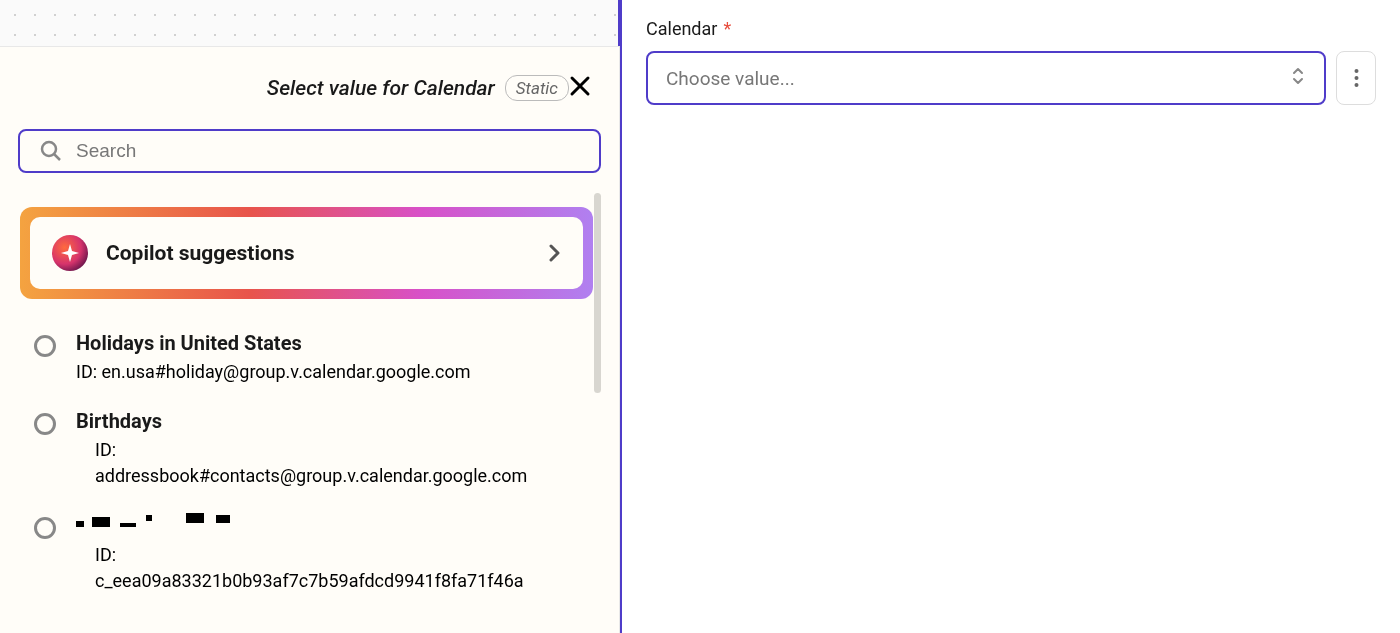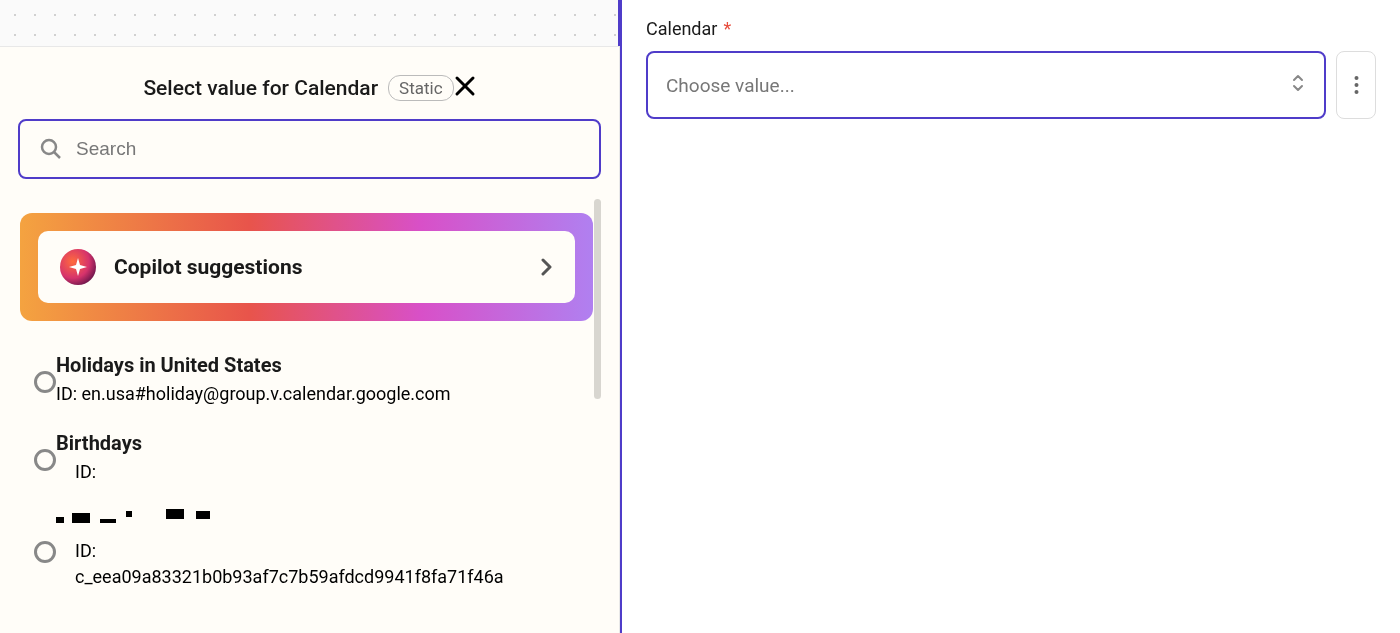--- a/index.html
+++ b/index.html
@@ -37,21 +37,21 @@
       color: #1a1a1a;
       margin-bottom: 12px;
       display: flex;
       align-items: flex-start;
       gap: 6px;
     }
     .required-star { color: #e74c3c; }
     .dropdown-row { display: flex; gap: 10px; align-items: stretch; }
     .dropdown {
       flex: 1;
-      height: 68px;
+      height: 54px;
       border: 2px solid #4f3cc9;
       border-radius: 8px;
       display: flex;
       align-items: center;
       justify-content: space-between;
       padding: 0 18px;
       background: #fff;
       cursor: pointer;
     }
     .dropdown-placeholder { color: #777; font-size: 19px; }
@@ -75,38 +75,39 @@
       bottom: 0;
       background: #fffdf8;
       border-top: 1px solid #e8e8e8;
       border-right: 1px solid #e8e8e8;
       padding: 28px 18px 18px 18px;
       display: flex;
       flex-direction: column;
     }
     .panel-header {
       display: flex;
-      justify-content: center;
-      align-items: center;
-      padding: 0 10px 18px 10px;
+      justify-content: flex-end;
+      align-items: center;
+      padding: 0 10px 28px 10px;
+      font-style: italic;
     }
     .panel-title-row { display: flex; align-items: center; gap: 10px; }
     .panel-title { font-size: 21px; font-weight: 500; color: #1a1a1a; }
     .static-badge {
       font-size: 17px;
       color: #666;
       border: 1px solid #bbb;
       border-radius: 12px;
       padding: 2px 10px;
       font-weight: 400;
     }
     .close-btn { cursor: pointer; color: #000; }
     .search-box {
       margin: 0 0 16px 0;
-      height: 60px;
+      height: 44px;
       border: 2px solid #4f3cc9;
       border-radius: 8px;
       display: flex;
       align-items: center;
       padding: 0 20px;
       gap: 14px;
       background: #fffdf8;
     }
     .search-box input {
       flex: 1;
@@ -127,21 +128,21 @@
       position: absolute;
       right: 0;
       top: 4px;
       width: 7px;
       height: 200px;
       background: #d8d6d0;
       border-radius: 4px;
     }
     .copilot-card {
       margin: 18px 2px 22px 2px;
-      padding: 18px;
+      padding: 10px;
       border-radius: 12px;
       background: linear-gradient(90deg, #f4a340 0%, #e8544b 40%, #d850c8 70%, #b080f0 100%);
     }
     .copilot-inner {
       background: #fffdf8;
       border-radius: 10px;
       height: 72px;
       display: flex;
       align-items: center;
       padding: 0 22px;
@@ -153,21 +154,22 @@
       height: 36px;
       border-radius: 50%;
       background: radial-gradient(circle at 35% 35%, #ff6a3d, #d6336c 50%, #1a0033 100%);
       display: flex;
       align-items: center;
       justify-content: center;
     }
     .copilot-label { flex: 1; font-size: 21px; font-weight: 700; color: #1a1a1a; }
     .option-row {
       display: flex;
-      align-items: center;
+      align-items: flex-start;
+      gap: 20px;
       padding: 10px 16px 14px 16px;
       cursor: pointer;
     }
     .radio {
       width: 22px;
       height: 22px;
       border: 3px solid #888;
       border-radius: 50%;
       flex-shrink: 0;
       margin-top: 4px;
@@ -271,20 +273,21 @@
           <div class="option-sub">ID: en.usa#holiday@group.v.calendar.google.com</div>
         </div>
       </div>
 
       <div class="option-row">
         <span class="radio"></span>
         <div class="option-text">
           <div class="option-title">Birthdays</div>
           <div class="option-sub wrap">
             <span>ID:</span><br>
+            <span>addressbook#contacts@group.v.calendar.google.com</span>
           </div>
         </div>
       </div>
 
       <div class="option-row">
         <span class="radio"></span>
         <div class="option-text">
           <div class="option-title"><span class="redacted"></span></div>
           <div class="option-sub wrap">
             <span>ID:</span><br>

